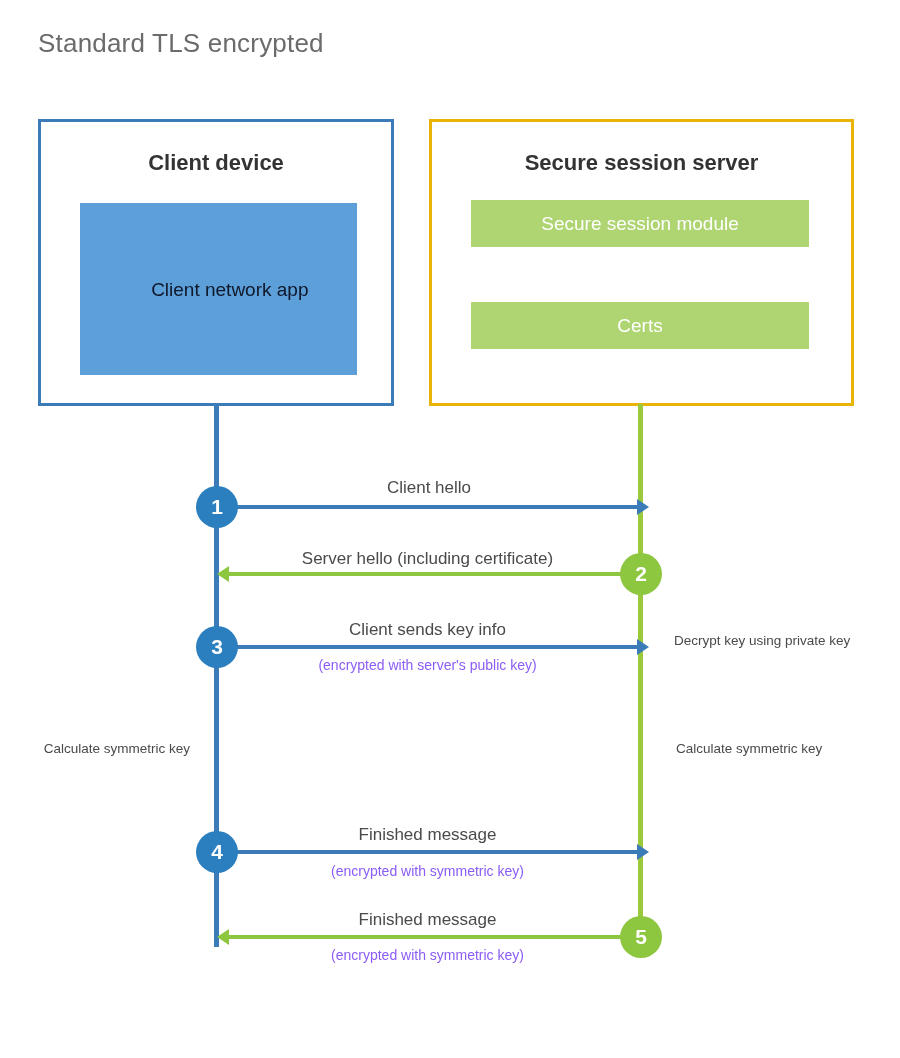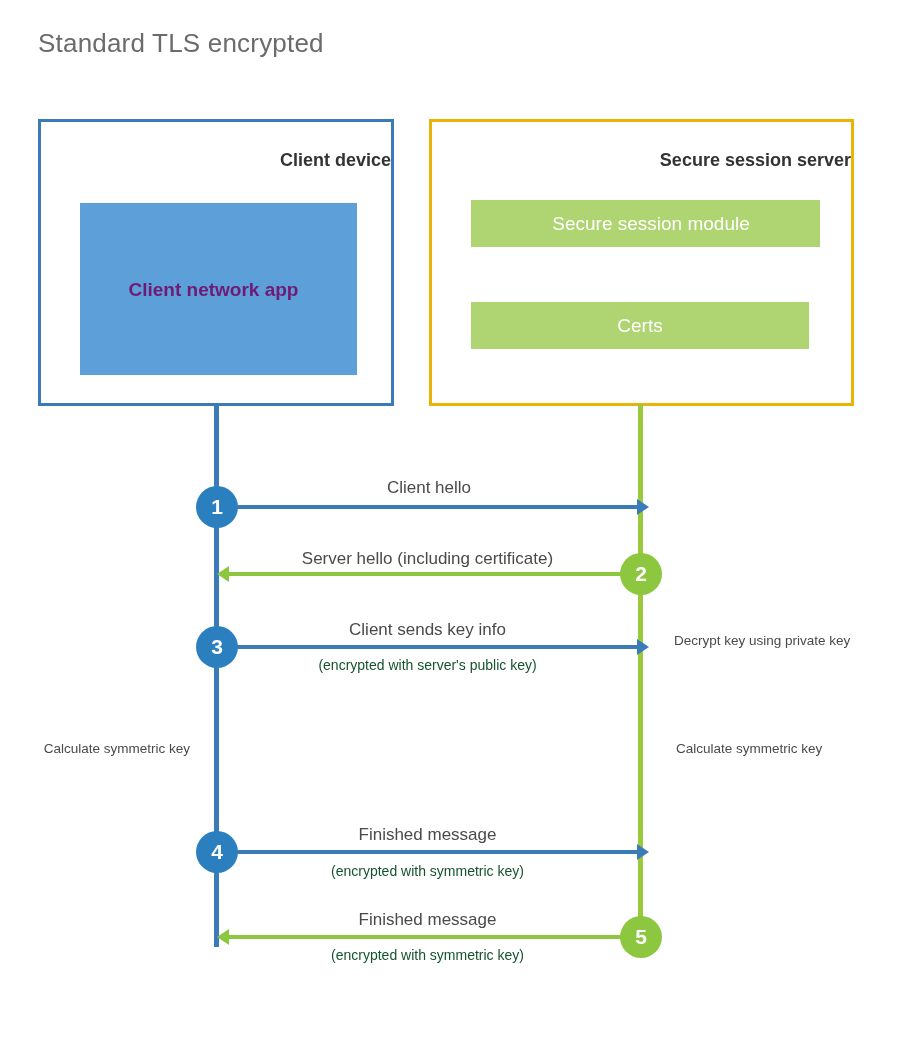--- a/index.html
+++ b/index.html
@@ -50,59 +50,58 @@
     top: 119px;
     width: 425px;
     height: 287px;
     border: 3px solid #eab308;
   }
   .party-title {
     position: absolute;
     left: 0;
     right: 0;
     top: 28px;
-    text-align: right;
-    font-size: 18px;
+    text-align: center;
+    font-size: 22px;
     font-weight: bold;
     color: #333333;
   }
 
   .client-app-box {
     position: absolute;
     left: 39px;
     top: 81px;
     width: 277px;
     height: 172px;
     background: #5d9fd8;
     display: flex;
     align-items: center;
     justify-content: center;
   }
   .client-app-label {
-    color: #701a75;
+    color: #0f172a;
     font-size: 19px;
     line-height: 27px;
-    text-align: left;
+    text-align: right;
     width: 180px;
-    font-weight: bold;
   }
 
   .server-bar {
     position: absolute;
     left: 39px;
     width: 338px;
     height: 47px;
     background: #afd472;
     display: flex;
     align-items: center;
     justify-content: center;
     color: #ffffff;
     font-size: 19px;
   }
-  .server-bar.b0 { top: 78px; padding-left: 11px; }
+  .server-bar.b0 { top: 78px; }
   .server-bar.b1 { top: 139px; margin-top: 41px; }
   .server-bar.b2 { top: 200px; }
 
   
   .lifeline {
     position: absolute;
     width: 5px;
   }
   .lifeline.client-line {
     left: 214px;
@@ -163,21 +162,21 @@
     position: absolute;
     text-align: center;
     font-size: 17px;
     color: #4a4a4a;
     white-space: nowrap;
   }
   .msg-sub {
     position: absolute;
     text-align: center;
     font-size: 14px;
-    color: #14532d;
+    color: #8b5cf6;
     white-space: nowrap;
   }
 
   
   .side-note {
     position: absolute;
     font-size: 13.5px;
     line-height: 18px;
     color: #4a4a4a;
   }

